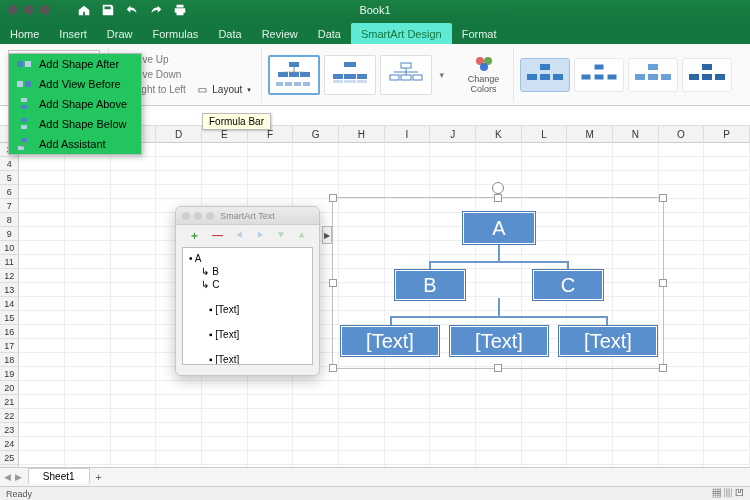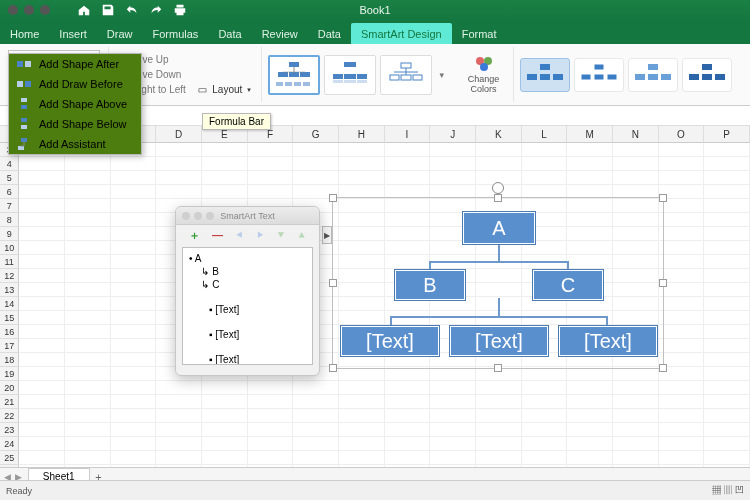--- a/index.html
+++ b/index.html
@@ -44,25 +44,25 @@
 .row { display: flex; height: 14px; }
 .rh { width: 22px; background: #f3f3f3; border-right: 1px solid #ccc; border-bottom: 1px solid #ddd; font-size: 9px; text-align: center; color: #333; line-height: 14px; }
 .cell { width: 52px; border-right: 1px solid #eee; border-bottom: 1px solid #eee; }
 
 .sheet-tabs { position: absolute; bottom: 14px; left: 0; right: 0; height: 19px; background: #f5f5f5; border-top: 1px solid #ccc; display: flex; align-items: center; padding-left: 4px; gap: 0; }
 .sheet-nav { display: flex; gap: 4px; padding-right: 6px; }
 .sheet-nav span { color: #999; font-size: 9px; }
 .sheet-tab { background: #fff; border: 1px solid #ccc; border-bottom: none; padding: 2px 14px; font-size: 10px; border-radius: 0 0 3px 3px; transform: translateY(-1px); }
 .sheet-add { width: 18px; text-align: center; color: #666; }
 
-.status-bar { position: absolute; bottom: 0; left: 0; right: 0; height: 20px; background: #f0f0f0; border-top: 1px solid #ccc; font-size: 9px; color: #555; padding: 0 6px; display: flex; align-items: center; justify-content: space-between; }
+.status-bar { position: absolute; bottom: 0; left: 0; right: 0; height: 14px; background: #f0f0f0; border-top: 1px solid #ccc; font-size: 9px; color: #555; padding: 0 6px; display: flex; align-items: center; justify-content: space-between; }
 
 .formula-bar-tip { position: absolute; top: 113px; left: 202px; background: #ffffe1; border: 1px solid #b8b8b8; padding: 2px 6px; font-size: 10px; box-shadow: 1px 1px 2px rgba(0,0,0,.2); }
 
-.dropdown-menu { position: absolute; top: 53px; left: 8px; width: 134px; background: #4d7c0f; border: 1px solid #b8b8b8; box-shadow: 2px 2px 6px rgba(0,0,0,.25); }
+.dropdown-menu { position: absolute; top: 53px; left: 8px; width: 134px; background: #22c55e; border: 1px solid #b8b8b8; box-shadow: 2px 2px 6px rgba(0,0,0,.25); }
 .dd-item { display: flex; align-items: center; gap: 8px; padding: 4px 8px; font-size: 11px; }
 .dd-icon { width: 14px; height: 12px; display: flex; align-items: center; justify-content: center; }
 
 .smartart-panel { position: absolute; top: 206px; left: 175px; width: 145px; height: 170px; background: #f1f1f1; border: 1px solid #c7c7c7; border-radius: 6px; box-shadow: 0 4px 14px rgba(0,0,0,.25); }
 .sp-title { height: 18px; background: linear-gradient(#ececec,#dcdcdc); border-bottom: 1px solid #ccc; display: flex; align-items: center; justify-content: center; font-size: 9px; color: #888; position: relative; border-radius: 6px 6px 0 0; }
 .sp-title .dots { position: absolute; left: 6px; display: flex; gap: 4px; }
 .sp-title .dots span { width: 8px; height: 8px; border-radius: 50%; background: #cfcfcf; }
 .sp-tools { height: 20px; display: flex; align-items: center; justify-content: center; gap: 12px; }
 .sp-body { margin: 2px 6px 6px; background: #fff; border: 1px solid #bfbfbf; height: 118px; padding: 4px 6px; font-size: 10px; overflow: auto; }
 .sp-body .li { padding: 1px 0; }
@@ -777,21 +777,21 @@
       </span>
       <span>Add Shape After</span>
     </div>
   <div class="dd-item">
       <span class="dd-icon">
         <svg width="14" height="10">
           <rect x="0" y="2" width="6" height="6" fill="#b8cde6"></rect>
           <rect x="8" y="2" width="6" height="6" fill="#4a84c4"></rect>
         </svg>
       </span>
-      <span>Add Draw Before</span>
+      <span>Add View Before</span>
     </div>
   <div class="dd-item">
       <span class="dd-icon">
         <svg width="10" height="12">
           <rect x="2" y="0" width="6" height="4" fill="#b8cde6"></rect>
           <rect x="2" y="7" width="6" height="4" fill="#4a84c4"></rect>
         </svg>
       </span>
       <span>Add Shape Above</span>
     </div>

